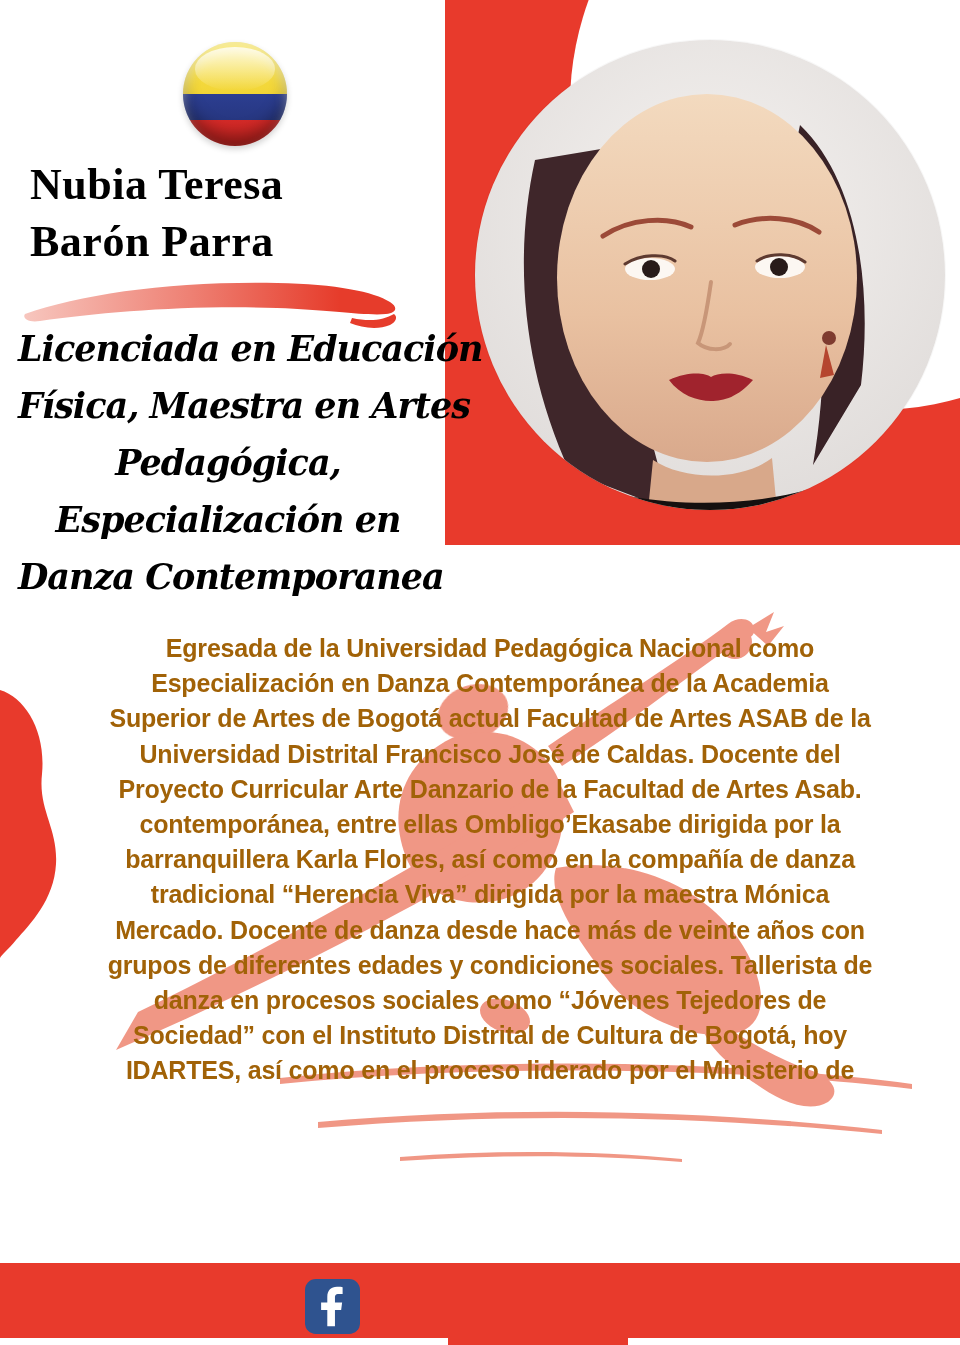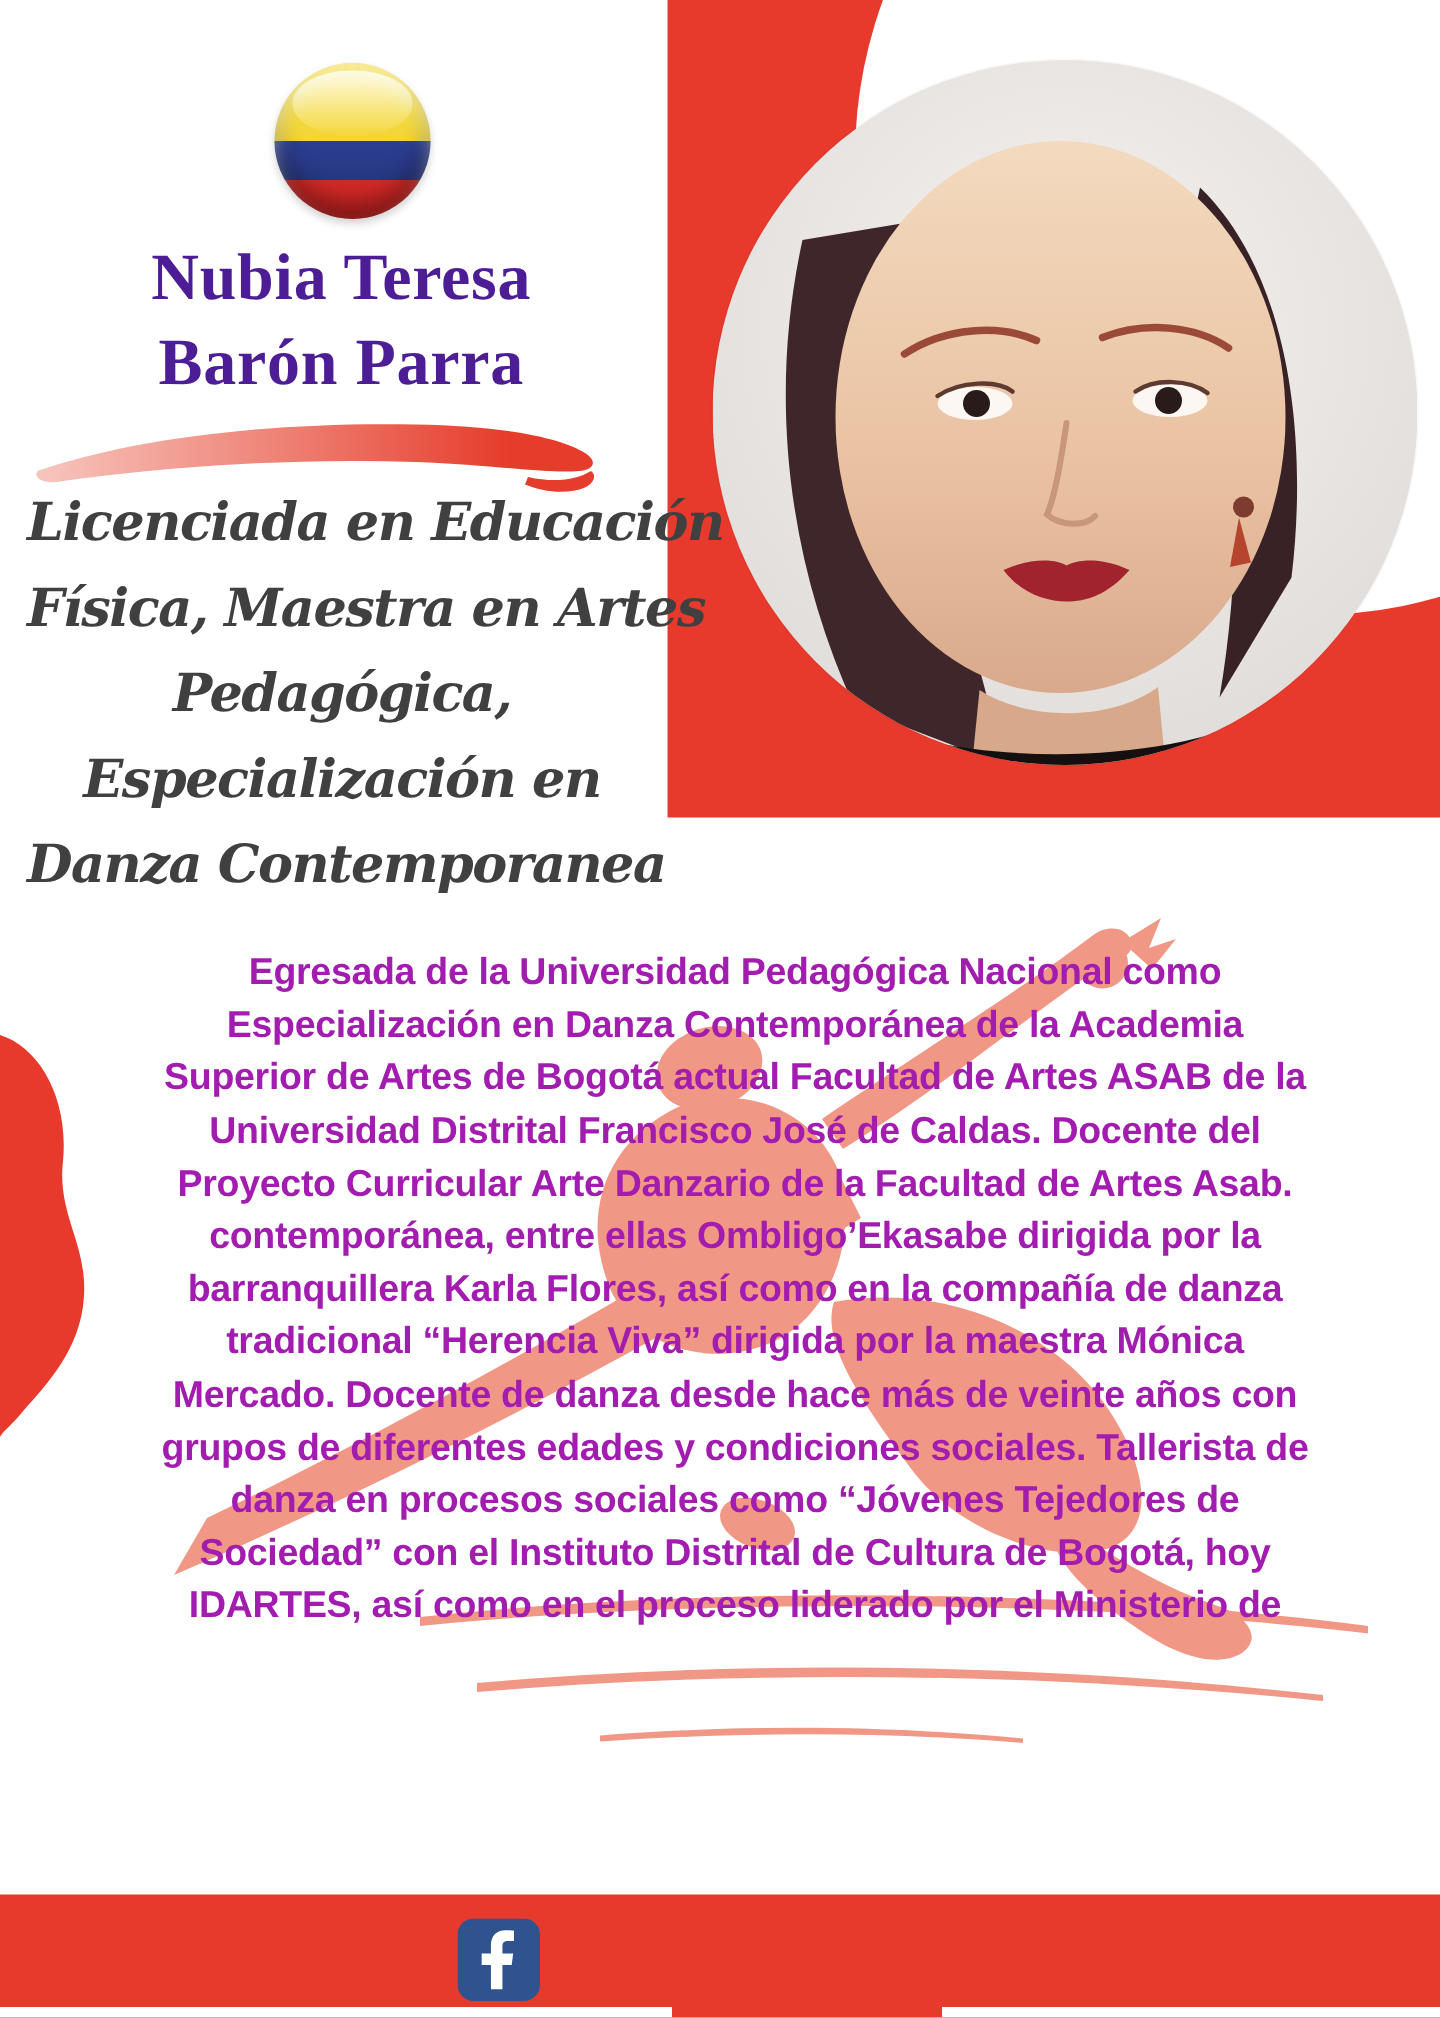--- a/index.html
+++ b/index.html
@@ -22,40 +22,40 @@
     box-shadow:inset 0 8px 12px rgba(255,255,255,.45), inset 0 -10px 16px rgba(0,0,0,.38), 0 3px 6px rgba(0,0,0,.18);
   }
   .flag::after{
     content:"";position:absolute;left:12%;top:5%;width:76%;height:42%;border-radius:50%;
     background:linear-gradient(180deg,rgba(255,255,255,.8),rgba(255,255,255,0));
   }
   
   .name{
     position:absolute;left:30px;top:156px;width:395px;z-index:2;
     font-family:"Liberation Serif","DejaVu Serif",serif;font-weight:700;
-    font-size:44px;line-height:57px;color:#4c1d95;text-align:center;letter-spacing:.5px;
+    font-size:44px;line-height:57px;color:#000000;letter-spacing:.5px;
   }
   
   .brush{position:absolute;left:22px;top:276px;width:382px;height:56px;z-index:1;}
   
   .credentials{
     position:absolute;left:18px;top:320px;width:420px;z-index:2;
     font-family:"DejaVu Serif","Liberation Serif",serif;font-style:italic;font-weight:700;
-    font-size:35px;line-height:57px;letter-spacing:-1px;color:#404040;text-align:center;
+    font-size:35px;line-height:57px;letter-spacing:-1px;color:#000000;text-align:center;
   }
   .cred-line{white-space:nowrap;}
   
   .watermark{position:absolute;left:80px;top:600px;width:880px;height:620px;z-index:1;pointer-events:none;}
   
   .left-blob{position:absolute;left:0;top:688px;width:60px;height:272px;z-index:1;}
   
   .bio{
     position:absolute;left:60px;top:631px;width:860px;z-index:2;
     font-size:25px;font-weight:700;line-height:35.2px;letter-spacing:-0.2px;
-    color:#a21caf;text-align:center;
+    color:#a16207;text-align:center;
   }
   .bio-line{white-space:nowrap;}
   
   .footer-bar{position:absolute;left:0;top:1263px;width:960px;height:75px;background:#e83a2c;z-index:3;}
   .footer-tab{position:absolute;left:448px;top:1338px;width:180px;height:7px;background:#e83a2c;z-index:3;}
   .fb-badge{position:absolute;left:305px;top:1279px;width:55px;height:55px;z-index:4;cursor:pointer;}
   .fb-badge svg{display:block;width:100%;height:100%;}
   .fb-name{
     position:absolute;left:372px;top:1279px;height:55px;line-height:55px;z-index:4;
     font-size:31px;font-weight:700;letter-spacing:-0.3px;color:#0d0d0d;white-space:nowrap;cursor:pointer;

